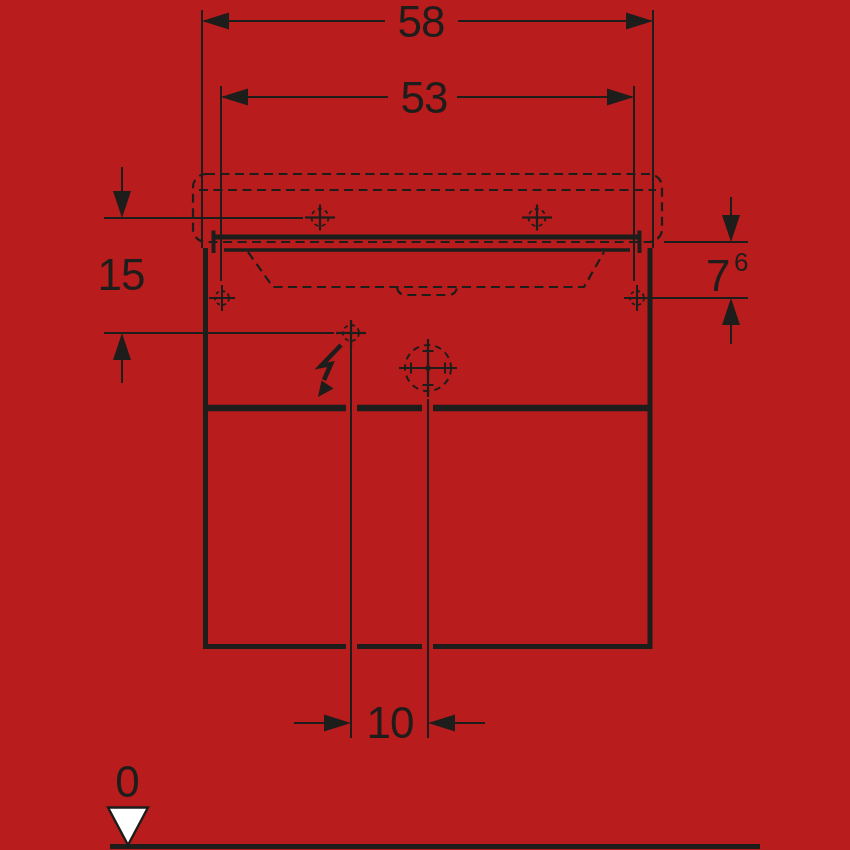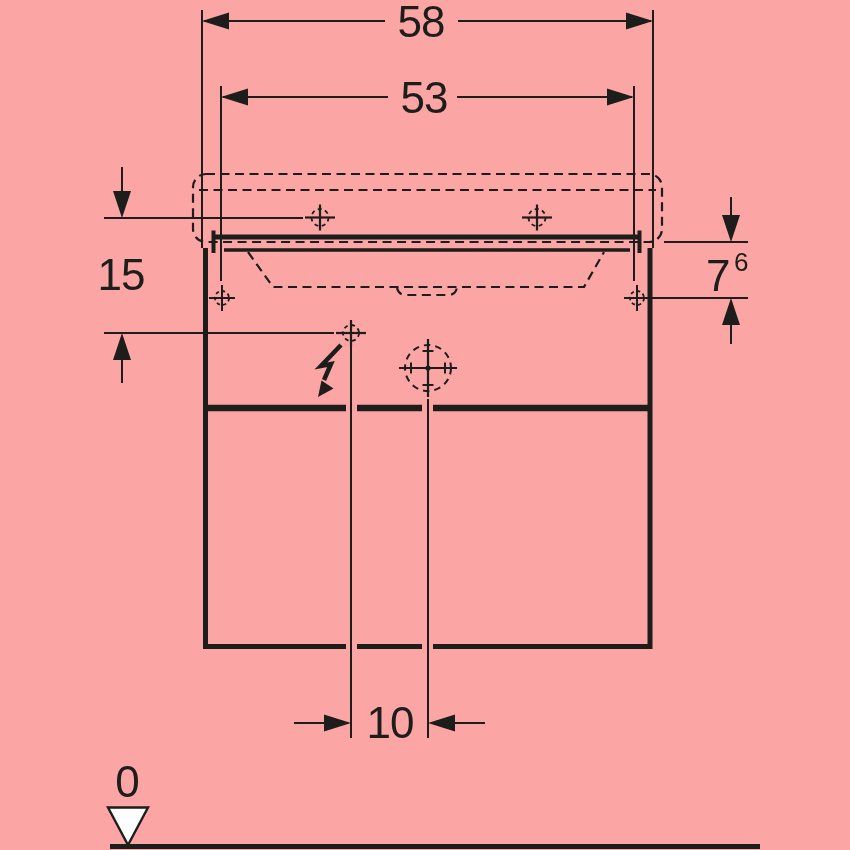--- a/index.html
+++ b/index.html
@@ -4,21 +4,21 @@
 <style>
   html, body {
     margin: 0;
     padding: 0;
     background: #ffffff;
   }
   .drawing-stage {
     position: relative;
     width: 850px;
     height: 850px;
-    background: #fca5a5;
+    background: #b91c1c;
     overflow: hidden;
     font-family: "Liberation Sans", sans-serif;
   }
   svg text {
     font-family: "Liberation Sans", sans-serif;
     fill: #1d1d1b;
     letter-spacing: -1px;
   }
   .dim-label { font-size: 44px; }
   .dim-label-sup { font-size: 26px; }

